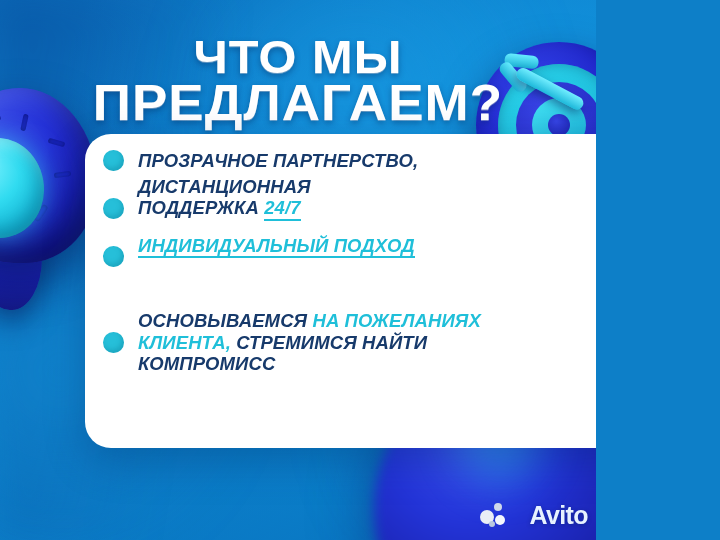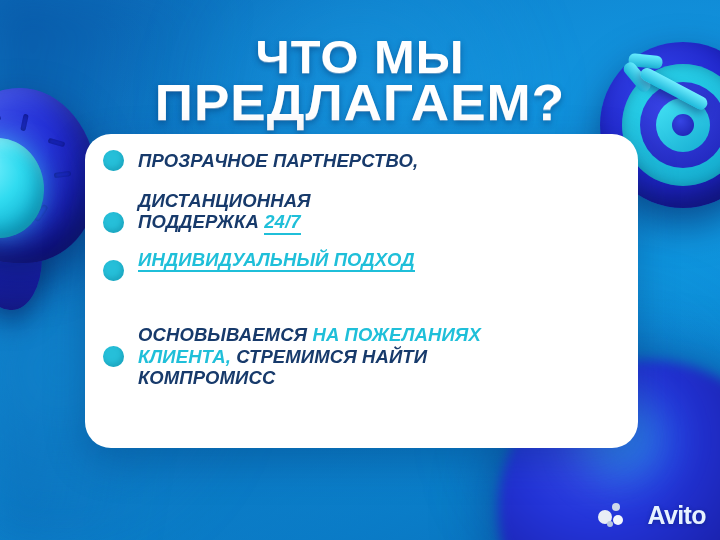--- a/index.html
+++ b/index.html
@@ -3,21 +3,21 @@
 <meta charset="utf-8">
 <title>Что мы предлагаем</title>
 <style>
   html,body{margin:0;padding:0;}
   body{
     width:720px;height:540px;overflow:hidden;
     font-family:"Liberation Sans","DejaVu Sans",sans-serif;
     background:#0d7fc8;
   }
   .slide{
-    position:relative;width:720px;height:540px;overflow:hidden;
+    position:relative;width:596px;height:540px;overflow:hidden;
     background:
       radial-gradient(125% 95% at 88% 18%, rgba(18,150,224,.85) 0%, rgba(13,126,200,0) 62%),
       radial-gradient(120% 90% at 12% 82%, rgba(10,110,186,.8) 0%, rgba(13,126,200,0) 60%),
       linear-gradient(160deg,#0a66b4 0%,#0f82ce 34%,#0d94dc 62%,#0a82cd 82%,#0a6fbb 100%);
   }
 
   
   .haze{position:absolute;border-radius:50%;filter:blur(34px);pointer-events:none;}
   .haze-a{left:-60px;top:250px;width:300px;height:300px;
     background:radial-gradient(circle at 40% 40%, rgba(22,150,220,.55), rgba(10,90,170,0) 70%);}
@@ -121,26 +121,26 @@
   }
   .txt{
     font-style:italic;font-weight:bold;
     font-size:18.5px;line-height:1.17;letter-spacing:.1px;
     color:#173a6b;text-transform:uppercase;
   }
   .cyan{color:#1fbfd9;}
   .u{border-bottom:2px solid currentColor;padding-bottom:.5px;}
 
   
-  .item.i1{margin-bottom:18px;}
+  .item.i1{margin-bottom:4px;}
   .item.i2{margin-bottom:16px;align-items:flex-end;}
   .item.i3{margin-bottom:32px;}
 
   
-  .avito{position:absolute;right:14px;bottom:10px;display:flex;align-items:center;gap:23px;}
+  .avito{position:absolute;right:8px;bottom:10px;display:flex;align-items:center;gap:23px;}
   .avito-dots{position:relative;width:26px;height:26px;flex:0 0 auto;}
   .avito-dots i{position:absolute;border-radius:50%;display:block;}
   .d-big{left:0;top:7px;width:14px;height:14px;background:#e9eef6;}
   .d-tr{left:14px;top:0;width:8px;height:8px;background:#cfd9ea;}
   .d-br{left:15px;top:12px;width:10px;height:10px;background:#f3f7fd;}
   .d-sm{left:9px;top:18px;width:6px;height:6px;background:#b9c8e0;}
   .avito-word{
     font-size:25px;font-weight:bold;letter-spacing:-.6px;
     color:#e7f2ff;font-style:normal;
     text-shadow:0 1px 4px rgba(4,30,90,.45);

